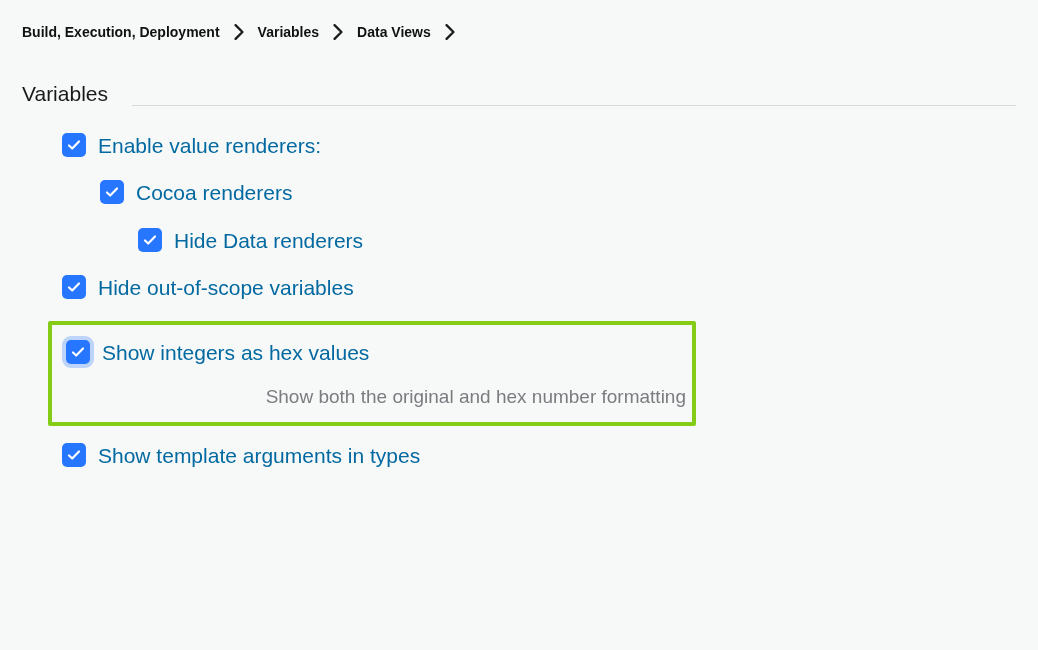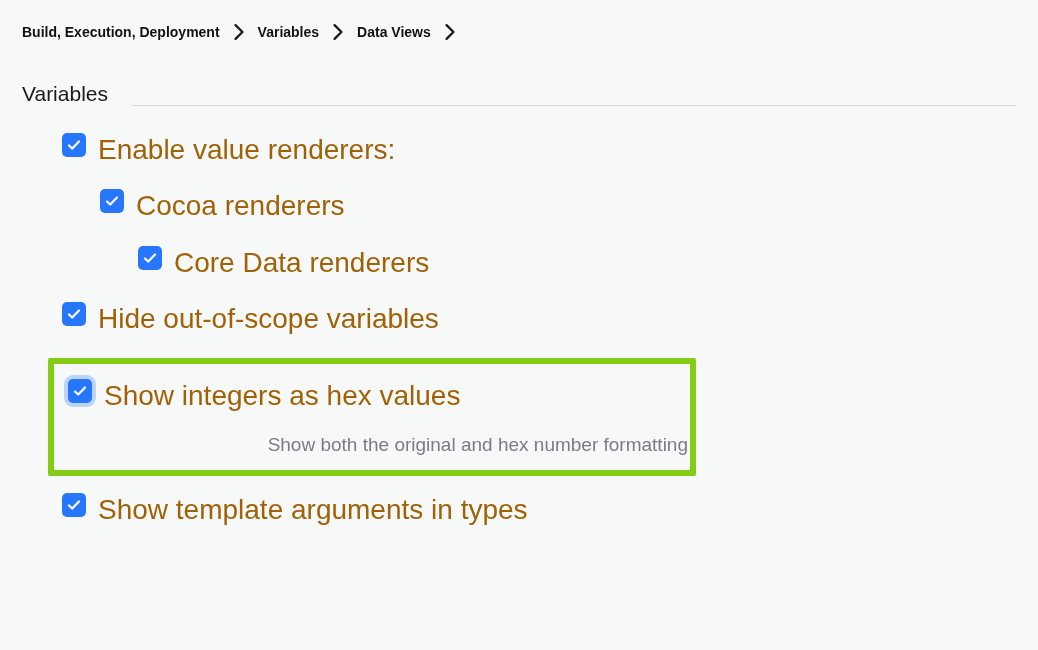--- a/index.html
+++ b/index.html
@@ -71,36 +71,36 @@
   }
   .cb svg {
     width: 16px;
     height: 16px;
     display: block;
   }
   .cb.focused {
     box-shadow: 0 0 0 4px rgba(38,118,255,0.28);
   }
   .lbl {
-    font-size: 28px;
-    color: #a16207;
+    font-size: 21px;
+    color: #0369a1;
     line-height: 1.3;
   }
   .desc {
     font-size: 19px;
     color: #7a7d80;
     line-height: 1.35;
     margin-top: 4px;
     margin-bottom: 20px;
     padding-left: 36px;
     max-width: 620px;
   }
   .desc.indent-1 { padding-left: 74px; }
   .highlight-box {
-    border: 6px solid #84cc16;
+    border: 4px solid #84cc16;
     border-radius: 2px;
     padding: 14px 0 4px 0;
     margin-left: -14px;
     margin-right: 320px;
     margin-bottom: 16px;
     padding-left: 14px;
   }
   .highlight-box .row { margin-bottom: 18px; }
   .highlight-box .desc { margin-bottom: 8px; text-align: right; }
 </style>
@@ -154,21 +154,21 @@
       </div>
       <span class="lbl">Cocoa renderers</span>
     </div>
 
     <div class="row indent-2">
       <div class="cb">
         <svg viewBox="0 0 16 16">
             <path d="M3 8.5 L6.2 11.5 L13 4.5" stroke="#fff" stroke-width="2.2" fill="none" stroke-linecap="round" stroke-linejoin="round"></path>
           </svg>
       </div>
-      <span class="lbl">Core Data renderers</span>
+      <span class="lbl">Hide Data renderers</span>
     </div>
 
     <div class="row">
       <div class="cb">
         <svg viewBox="0 0 16 16">
             <path d="M3 8.5 L6.2 11.5 L13 4.5" stroke="#fff" stroke-width="2.2" fill="none" stroke-linecap="round" stroke-linejoin="round"></path>
           </svg>
       </div>
       <span class="lbl">Hide out-of-scope variables</span>
     </div>

